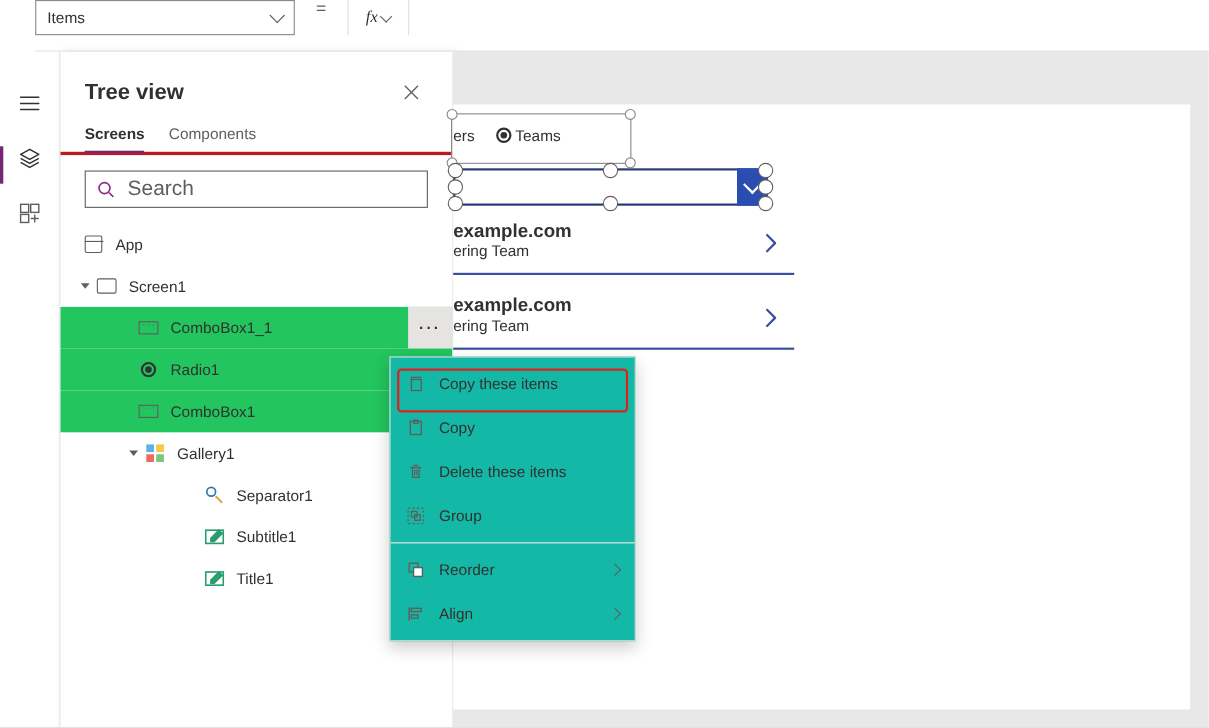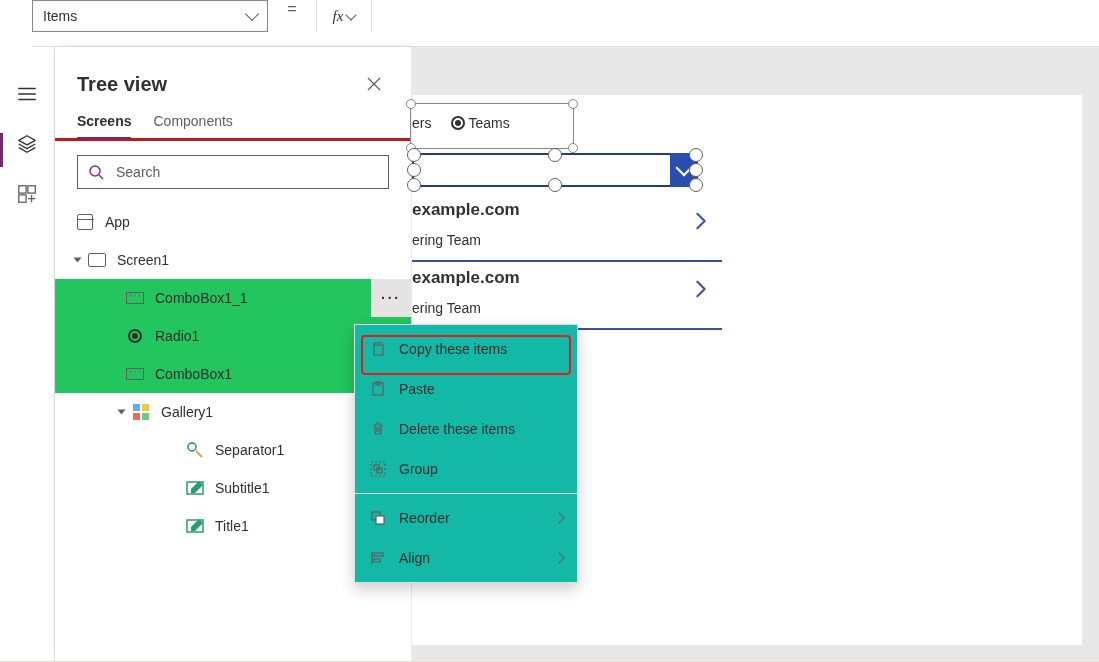--- a/index.html
+++ b/index.html
@@ -26,21 +26,21 @@
   .treepanel { position:absolute; left:55px; top:47px; width:357px; height:615px; background:#fff; border-right:1px solid #eceae9; box-shadow: 3px 0 10px rgba(0,0,0,0.10); }
   .tp-head { display:flex; align-items:center; justify-content:space-between; padding: 22px 22px 0 22px; }
   .tp-title { font-size: 20px; font-weight: 600; }
   .tp-close { width:30px; height:30px; display:flex; align-items:center; justify-content:center; cursor:pointer; }
   .tp-close svg { width:16px; height:16px; }
   .tp-tabs { display:flex; gap:22px; padding: 14px 22px 0 22px; border-bottom:3px solid #b91c1c; }
   .tp-tab { padding-bottom: 8px; cursor:pointer; color:#605e5c; }
   .tp-tab.active { color:#323130; font-weight:600; border-bottom:2px solid #742774; margin-bottom:-1px; }
   .tp-search { margin: 14px 22px 10px 22px; height:34px; border:1px solid #605e5c; display:flex; align-items:center; padding:0 10px; gap:10px; }
   .tp-search svg { width:16px; height:16px; }
-  .tp-search input { border:0; outline:0; flex:1; font-size:14px; color:#1d4ed8; }
+  .tp-search input { border:0; outline:0; flex:1; font-size:19px; color:#1d4ed8; }
   .tp-search input::placeholder { color:#605e5c; }
 
   .tree { padding-top: 4px; }
   .tree-row { display:flex; align-items:center; height:38px; padding-left: 8px; cursor:pointer; position:relative; }
   .tree-row.selected { background:#22c55e; }
   .tree-row .exp { width:16px; height:16px; margin: 0 2px 0 6px; display:flex; align-items:center; justify-content:center; }
   .tree-row .exp::before { content:""; width:0; height:0; border-left:5px solid #605e5c; border-top:4px solid transparent; border-bottom:4px solid transparent; transform:rotate(90deg); }
   .tree-row .ico { width:20px; height:20px; margin-right:10px; display:flex; align-items:center; justify-content:center; }
   .tree-row .lbl { flex:1; }
   .tree-row .more { width:40px; height:38px; display:flex; align-items:center; justify-content:center; background:#e5e4e3; }
@@ -72,21 +72,21 @@
   .h-bm { left:calc(50% - 7px); bottom:-7px; }
   .h-br { right:-7px; bottom:-7px; }
   
   .multi-outline { position:absolute; left:410px; top:103px; width:164px; height:46px; border:1px solid #8a8886; pointer-events:none; }
   .mo-handle { position:absolute; width:10px; height:10px; background:#fff; border:1px solid #8a8886; border-radius:50%; }
   .mo-tl { left:-5px; top:-5px; } .mo-tr { right:-5px; top:-5px; } .mo-bl { left:-5px; bottom:-5px; } .mo-br { right:-5px; bottom:-5px; }
 
   
   .gal-item { position:absolute; left:412px; width:310px; border-bottom:2px solid #3b4fa0; padding-bottom:12px; }
   .gal-item .title { font-size:17px; font-weight:600; }
-  .gal-item .sub { font-size:14px; color:#323130;margin-top:12px; }
+  .gal-item .sub { font-size:14px; color:#323130; }
   .gal-item .arrow { position:absolute; right:10px; top:10px; width:22px; height:22px; }
   .gal-item .arrow svg { stroke:#3b4fa0; }
 
   
   .ctx { position:absolute; left:354px; top:324px; width:224px; background:#14b8a6; border:1px solid #e1dfdd; box-shadow:0 6px 14px rgba(0,0,0,0.2); padding:4px 0; }
   .ctx .item { height:40px; display:flex; align-items:center; padding:0 14px; gap:12px; cursor:pointer; }
   .ctx .item .mi { width:18px; height:18px; display:flex; align-items:center; justify-content:center; }
   .ctx .item .txt { flex:1; }
   .ctx .item .sub-chev { width:8px; height:8px; border-right:1.5px solid #605e5c; border-bottom:1.5px solid #605e5c; transform:rotate(-45deg); }
   .ctx hr { border:0; border-top:1px solid #edebe9; margin:4px 0; }
@@ -301,21 +301,21 @@
       </span>
       <span class="txt">Copy these items</span>
     </div>
     <div class="item">
       <span class="mi">
         <svg width="16" height="16" viewBox="0 0 16 16">
             <rect x="3" y="2" width="10" height="12" stroke="#605e5c" stroke-width="1.2" fill="none"></rect>
             <rect x="6" y="1" width="4" height="3" stroke="#605e5c" stroke-width="1.2" fill="none"></rect>
           </svg>
       </span>
-      <span class="txt">Paste</span>
+      <span class="txt">Copy</span>
     </div>
     <div class="item">
       <span class="mi">
         <svg width="16" height="16" viewBox="0 0 16 16">
             <path d="M3 4h10M5 4v9h6V4M6 2h4" stroke="#605e5c" stroke-width="1.2" fill="none"></path>
             <path d="M7 6v5M9 6v5" stroke="#605e5c" stroke-width="1.2"></path>
           </svg>
       </span>
       <span class="txt">Delete these items</span>
     </div>

